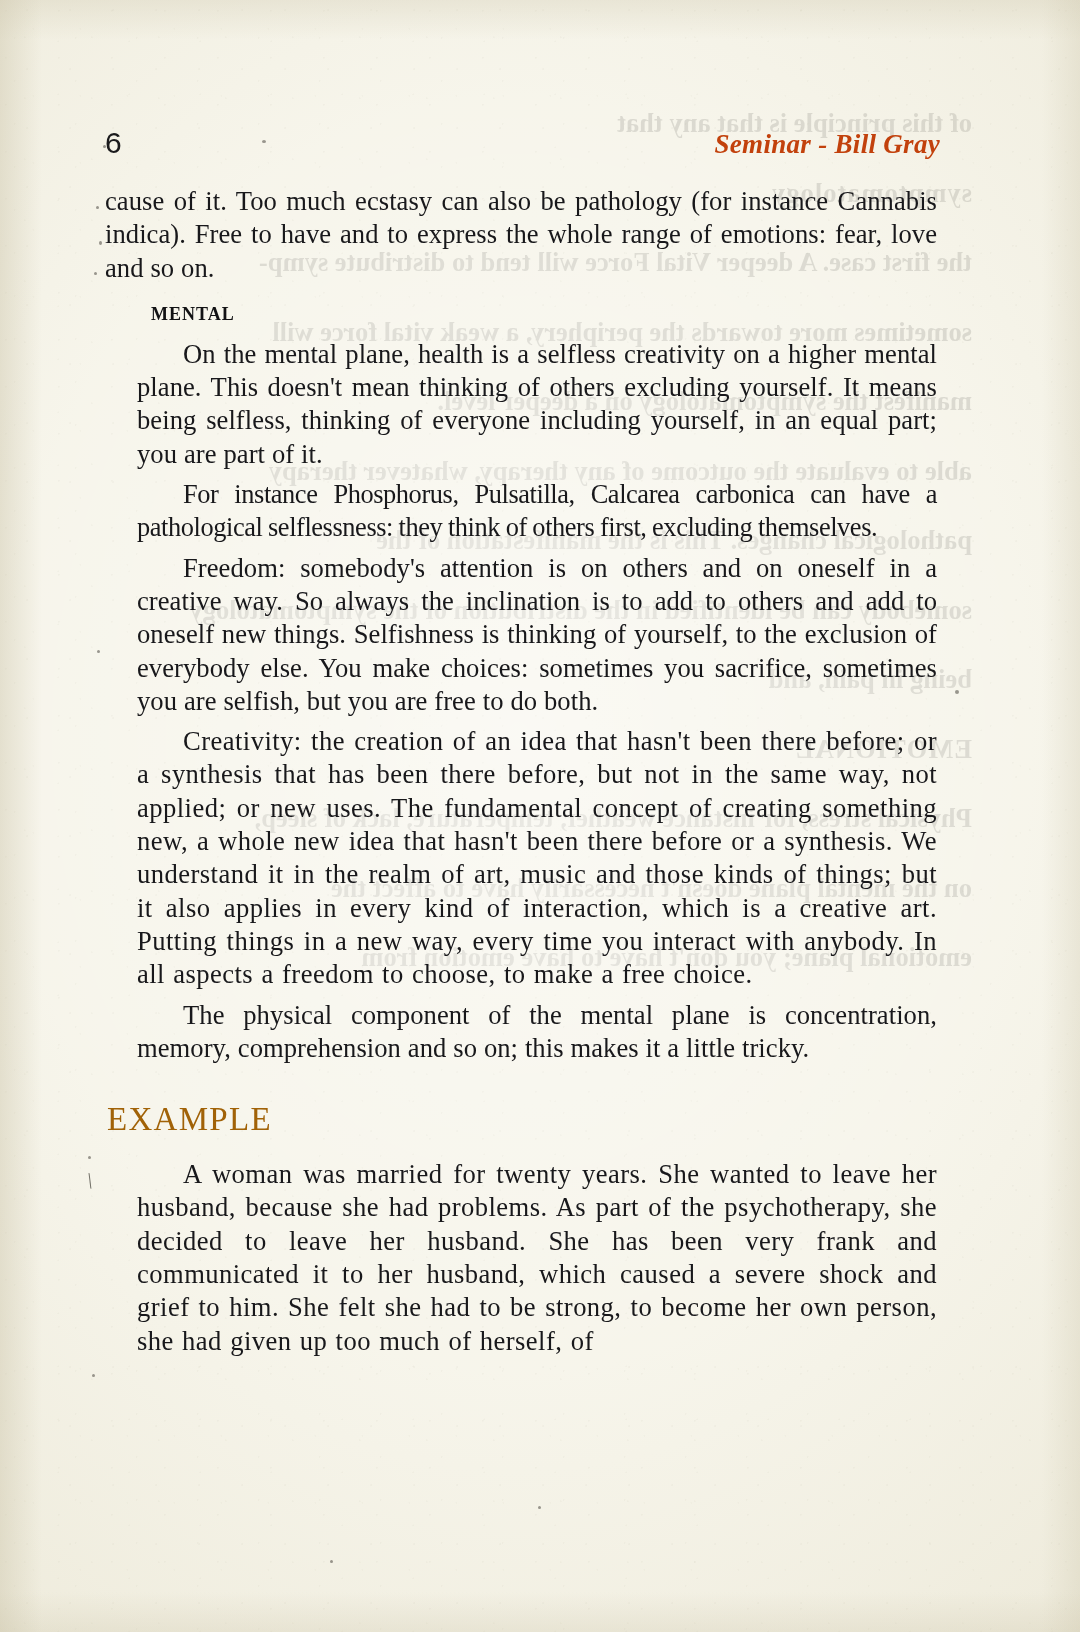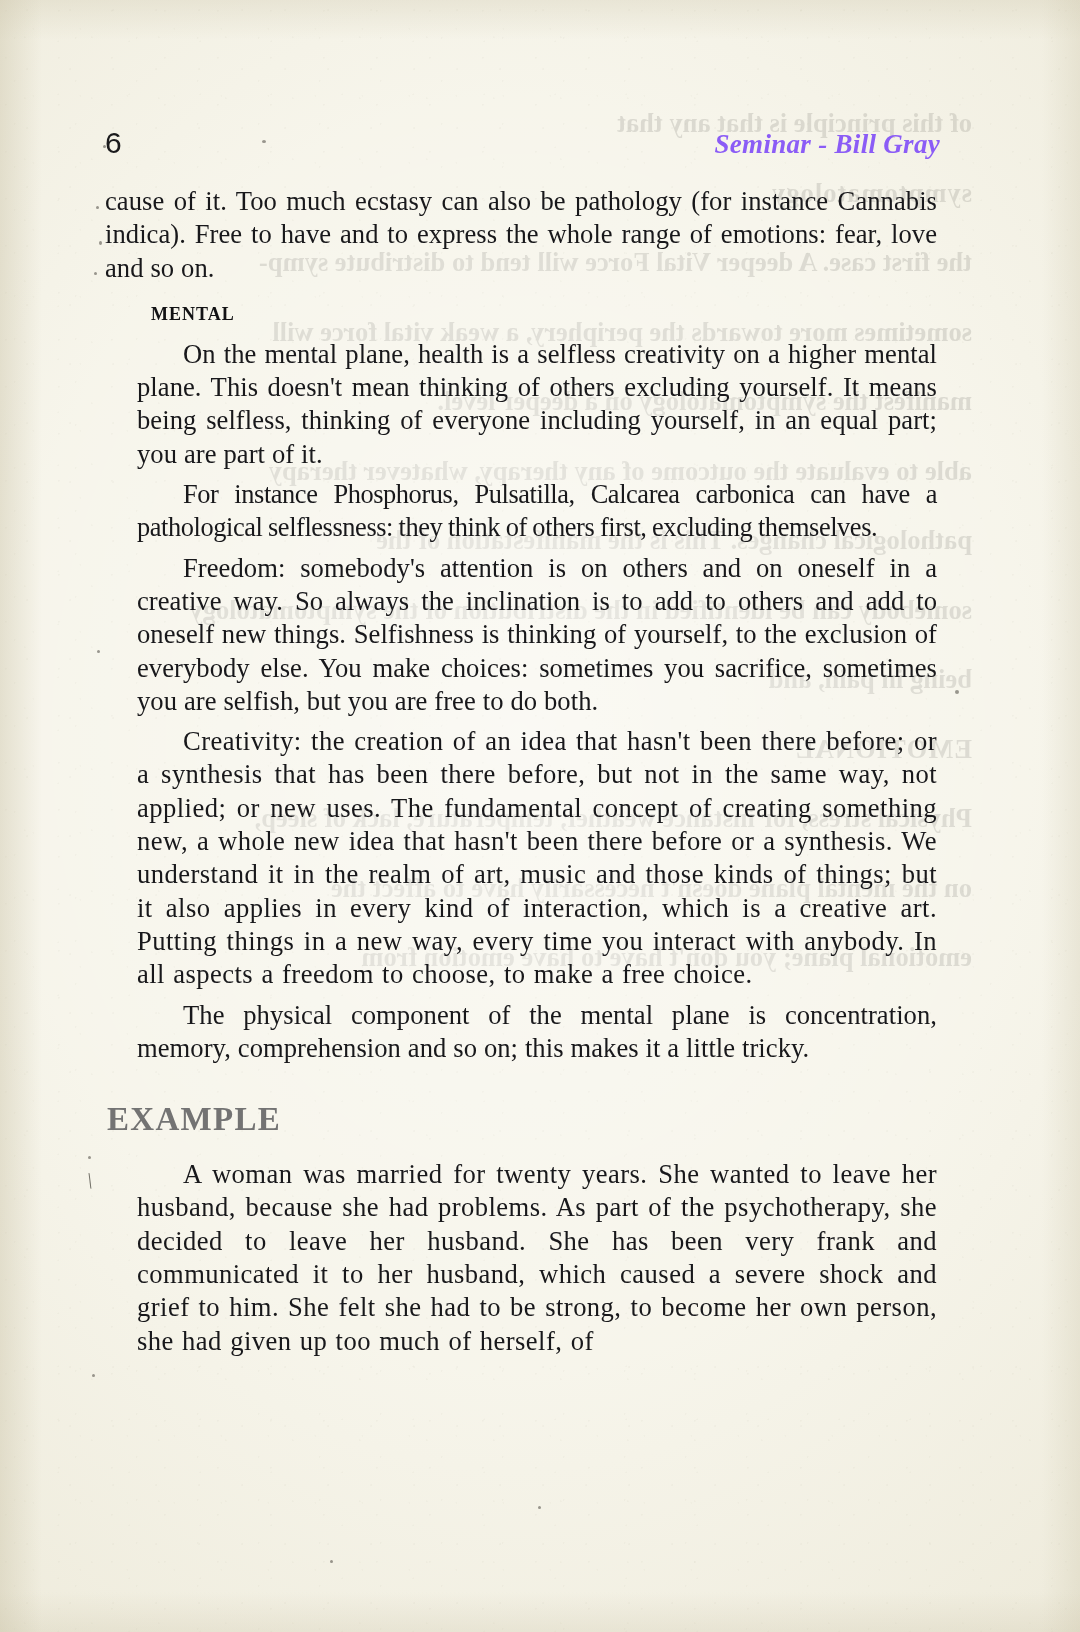--- a/index.html
+++ b/index.html
@@ -97,21 +97,21 @@
     font-size: 30px;
     font-weight: 400;
     color: #1a1a1c;
     letter-spacing: 0.5px;
   }
   .head-title {
     font-family: "Liberation Serif", "DejaVu Serif", serif;
     font-style: italic;
     font-weight: 700;
     font-size: 27px;
-    color: #8b5cf6;
+    color: #c2410c;
     letter-spacing: 0.3px;
     white-space: nowrap;
   }
 
   
   .column {
     position: absolute;
     left: 105px;
     top: 185px;
     width: 832px;
@@ -143,24 +143,24 @@
     font-family: "Liberation Serif", "DejaVu Serif", serif;
     font-weight: 700;
     font-size: 18px;
     letter-spacing: 1.0px;
     color: #121214;
   }
 
   .h-example {
     margin: 36px 0 20px 2px;
     font-family: "Liberation Serif", "DejaVu Serif", serif;
-    font-weight: 700;
+    font-weight: 400;
     font-size: 33px;
     letter-spacing: 1.3px;
-    color: #737373;
+    color: #a16207;
   }
 
   .gap-sm { height: 7px; }
 
   
   .speck {
     position: absolute;
     background: #4a4740;
     border-radius: 50%;
     z-index: 11;

